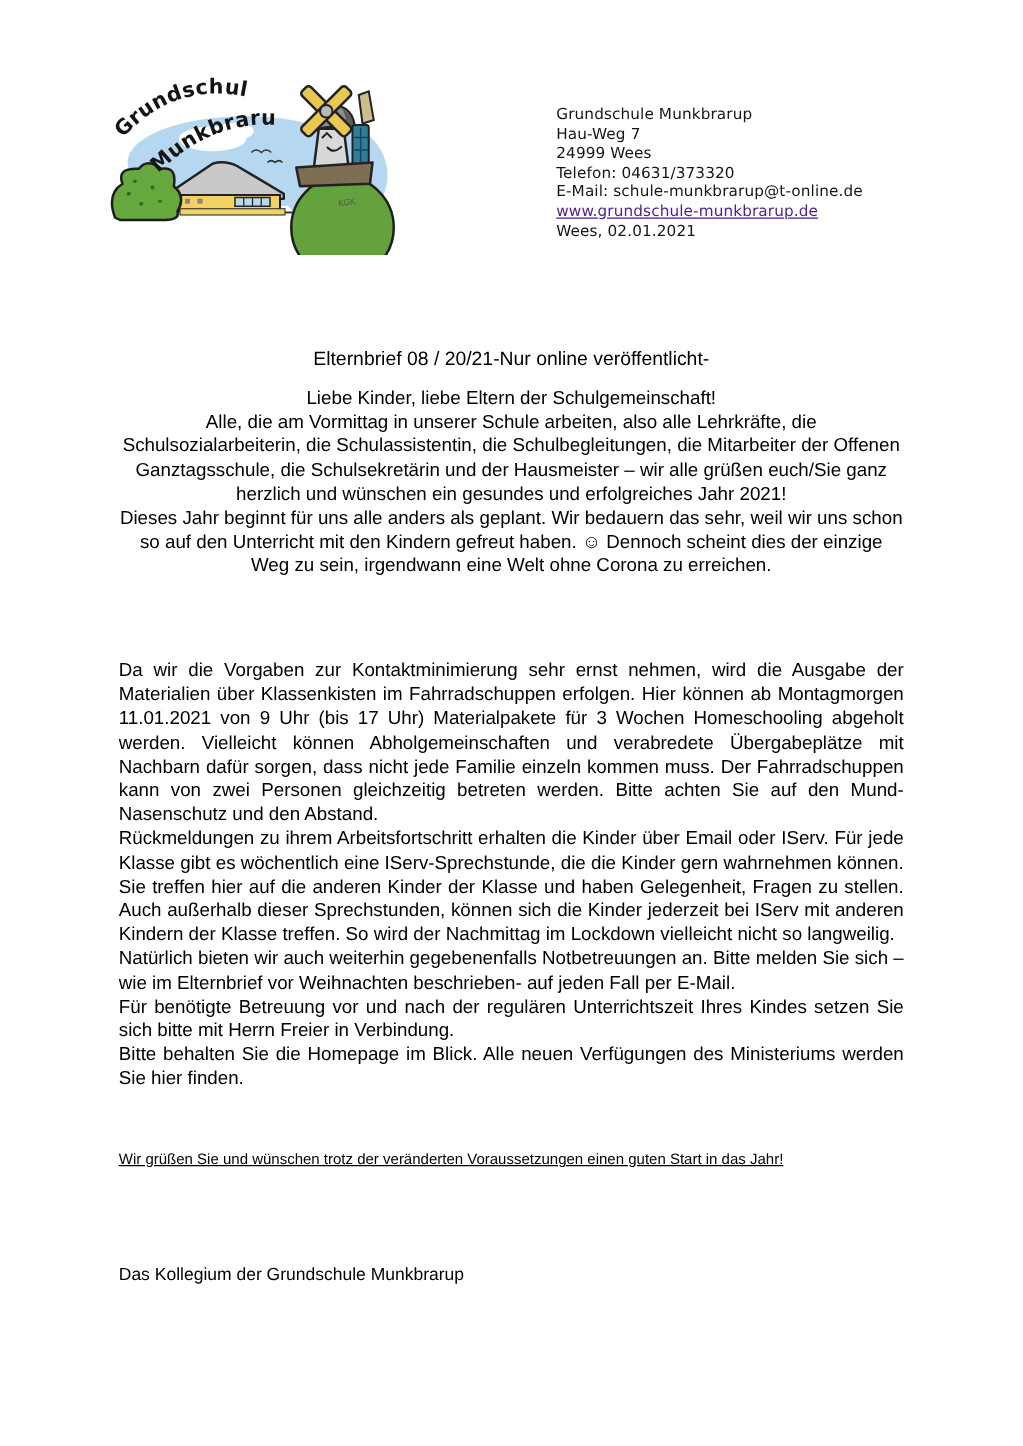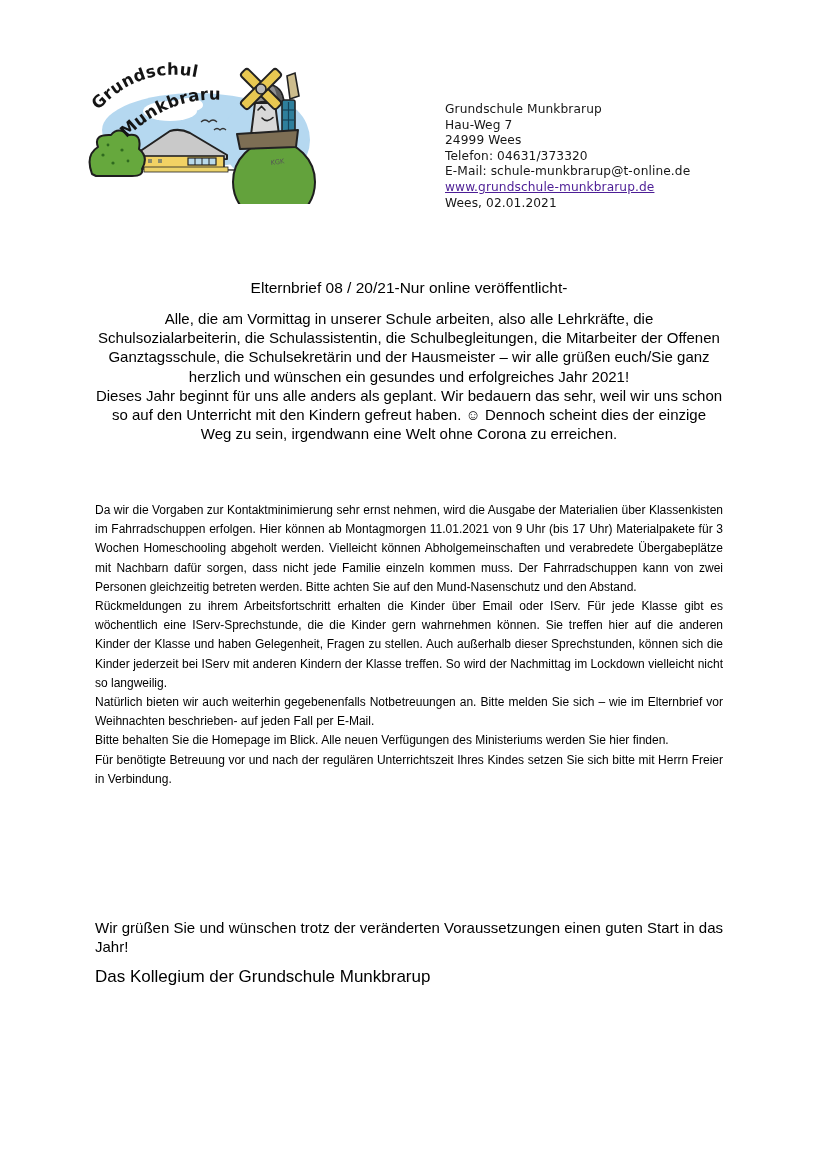--- a/index.html
+++ b/index.html
@@ -8,48 +8,48 @@
     font-family:"Liberation Sans", sans-serif; color:#000; overflow:hidden;
   }
 
   
   .logo-svg { position:absolute; left:84px; top:58px; width:238px; height:146px; }
   .logo-arc-text { font-family:"DejaVu Sans", sans-serif; font-weight:bold; font-size:16.5px; fill:#141414; letter-spacing:0.4px; }
   .artist-sig { font-family:"DejaVu Sans", sans-serif; font-size:6.5px; fill:#555; }
 
   
   .contact {
-    position:absolute; left:445px; top:102px;
+    position:absolute; left:445px; top:84px;
     font-family:"DejaVu Sans", sans-serif; font-size:12.2px; line-height:15.6px;
     color:#161616; letter-spacing:0.1px;
   }
   .contact .weblink { color:#4c1d95; text-decoration:underline; cursor:pointer; }
 
   
   .title {
     position:absolute; left:95px; top:246px; width:628px;
     text-align:center; font-size:15.5px; line-height:19px;margin-top:32px;
   }
   .intro {
     position:absolute; left:95px; top:309px; width:628px;
     text-align:center; font-size:15px; line-height:19.2px;
   }
   .intro p { margin:0; }
   .letter-body {
-    position:absolute; left:95px; top:501px; width:628px;
-    text-align:justify; font-size:12px; line-height:19.2px;
+    position:absolute; left:95px; top:527px; width:628px;
+    text-align:justify; font-size:15px; line-height:19.2px;
   }
   .letter-body p { margin:0; }
   .closing {
     position:absolute; left:95px; top:918px; width:628px;
-    text-align:justify; font-size:15px; line-height:19.2px;
+    text-align:justify; font-size:12px; line-height:19.2px;text-decoration:underline;
   }
   .signoff {
-    position:absolute; left:95px; top:967px; width:628px;
-    font-size:17px; line-height:19.2px;
+    position:absolute; left:95px; top:1010px; width:628px;
+    font-size:14px; line-height:19.2px;
   }
 </style>
 </head>
 <body>
 
 <div class="page">
 
   <svg class="logo-svg" viewBox="0 0 238 146" aria-hidden="true">
     <defs>
       <path id="arcTop" d="M 13,54 Q 55,6 116,20" fill="none"></path>
@@ -127,29 +127,30 @@
     <div>24999 Wees</div>
     <div>Telefon: 04631/373320</div>
     <div>E-Mail: schule-munkbrarup@t-online.de</div>
     <div><a class="weblink">www.grundschule-munkbrarup.de</a></div>
     <div>Wees, 02.01.2021</div>
   </div>
 
   <div class="title">Elternbrief 08 / 20/21-Nur online veröffentlicht-</div>
 
   <div class="intro">
+    <p>Liebe Kinder, liebe Eltern der Schulgemeinschaft!</p>
     <p>Alle, die am Vormittag in unserer Schule arbeiten, also alle Lehrkräfte, die Schulsozialarbeiterin, die Schulassistentin, die Schulbegleitungen, die Mitarbeiter der Offenen Ganztagsschule, die Schulsekretärin und der Hausmeister – wir alle grüßen euch/Sie ganz herzlich und wünschen ein gesundes und erfolgreiches Jahr 2021!</p>
     <p>Dieses Jahr beginnt für uns alle anders als geplant. Wir bedauern das sehr, weil wir uns schon so auf den Unterricht mit den Kindern gefreut haben. ☺ Dennoch scheint dies der einzige Weg zu sein, irgendwann eine Welt ohne Corona zu erreichen.</p>
   </div>
 
   <div class="letter-body">
     <p>Da wir die Vorgaben zur Kontaktminimierung sehr ernst nehmen, wird die Ausgabe der Materialien über Klassenkisten im Fahrradschuppen erfolgen. Hier können ab Montagmorgen 11.01.2021 von 9 Uhr (bis 17 Uhr) Materialpakete für 3 Wochen Homeschooling abgeholt werden. Vielleicht können Abholgemeinschaften und verabredete Übergabeplätze mit Nachbarn dafür sorgen, dass nicht jede Familie einzeln kommen muss. Der Fahrradschuppen kann von zwei Personen gleichzeitig betreten werden.  Bitte achten Sie auf den Mund-Nasenschutz und den Abstand.</p>
     <p>Rückmeldungen zu ihrem Arbeitsfortschritt erhalten die Kinder über Email oder IServ. Für jede Klasse gibt es wöchentlich eine IServ-Sprechstunde, die die Kinder gern wahrnehmen können. Sie treffen hier auf die anderen Kinder der Klasse und haben Gelegenheit, Fragen zu stellen. Auch außerhalb dieser Sprechstunden, können sich die Kinder jederzeit bei IServ mit anderen Kindern der Klasse treffen. So wird der Nachmittag im Lockdown vielleicht nicht so langweilig.</p>
     <p>Natürlich bieten wir auch weiterhin gegebenenfalls Notbetreuungen an. Bitte melden Sie sich – wie im Elternbrief vor Weihnachten beschrieben- auf jeden Fall per E-Mail.</p>
+    <p>Für benötigte Betreuung vor und nach der regulären Unterrichtszeit Ihres Kindes setzen Sie sich bitte mit Herrn Freier in Verbindung.</p>
     <p>Bitte behalten Sie die Homepage im Blick. Alle neuen Verfügungen des Ministeriums werden Sie hier finden.</p>
-    <p>Für benötigte Betreuung vor und nach der regulären Unterrichtszeit Ihres Kindes setzen Sie sich bitte mit Herrn Freier in Verbindung.</p>
   </div>
 
   <div class="closing">Wir grüßen Sie und wünschen trotz der veränderten Voraussetzungen einen guten Start in das Jahr!</div>
 
   <div class="signoff">Das Kollegium der Grundschule Munkbrarup</div>
 
 </div>
 
 </body></html>

